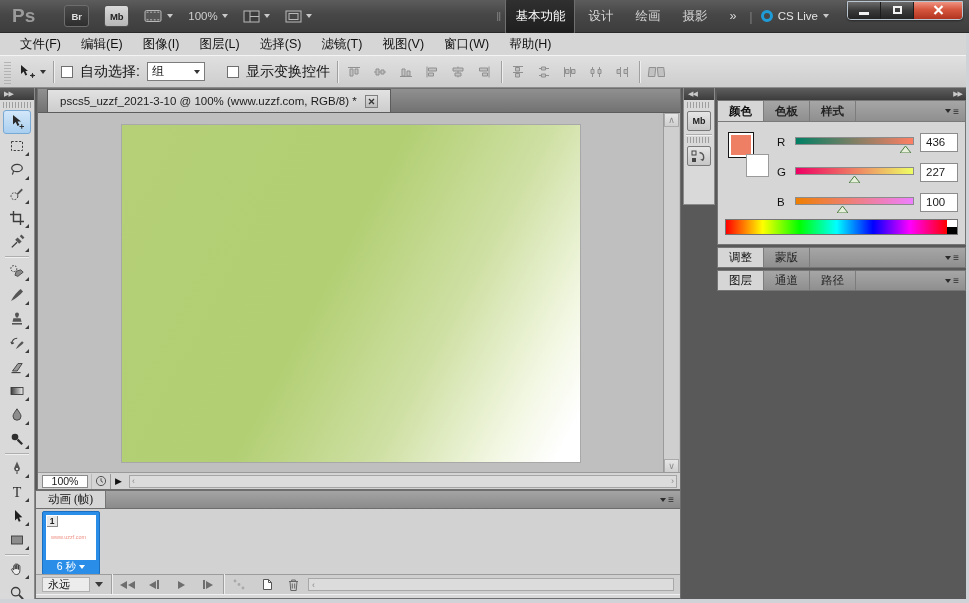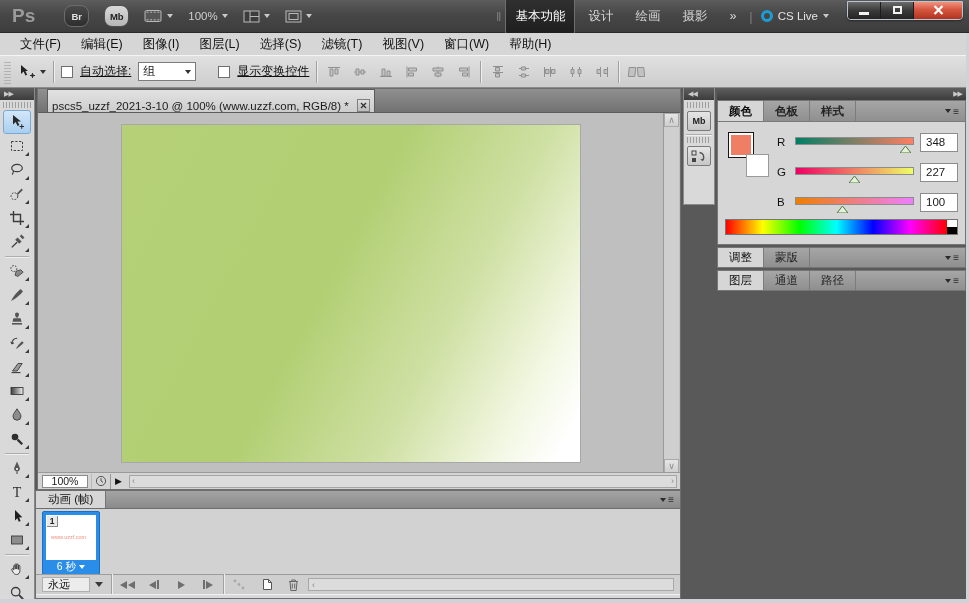--- a/index.html
+++ b/index.html
@@ -6,21 +6,21 @@
   html,body { width:969px; height:603px; overflow:hidden; }
   body { font-family:"Liberation Sans","DejaVu Sans",sans-serif; font-size:12px; color:#1a1a1a; }
   #app { position:relative; width:969px; height:603px; background:#595959; overflow:hidden; }
 
   
   .titlebar { position:absolute; left:0; top:0; width:969px; height:33px;
     background:linear-gradient(#5c5c5c,#474747 45%,#3d3d3d); border-bottom:1px solid #2a2a2a;
     display:flex; align-items:center; padding:0 6px; gap:15px; }
   .ps-logo { font-size:19px; font-weight:bold; color:#9b9b9b; letter-spacing:0; margin:0 14px 0 6px; }
   .tb-btn { height:22px; min-width:25px; display:flex; align-items:center; justify-content:center;
-    border-radius:8px; font-size:9.5px; font-weight:bold; }
+    border-radius:3px; font-size:9.5px; font-weight:bold; }
   .tb-btn.dark { background:linear-gradient(#4a4a4a,#2e2e2e); border:1px solid #6d6d6d; color:#e0e0e0; }
   .tb-btn.light { background:linear-gradient(#dadada,#b6b6b6); border:1px solid #4f4f4f; color:#222; }
   .dd { display:flex; align-items:center; gap:4px; color:#cfcfcf; font-size:11.5px; }
   .caret { width:0; height:0; border-left:3.5px solid transparent; border-right:3.5px solid transparent;
     border-top:4px solid #c9c9c9; }
   .tb-sep { color:#7d7d7d; font-size:13px; }
   .ws-group { margin-left:auto; display:flex; align-items:center; gap:4px; }
   .ws-btn { color:#d8d8d8; font-size:12.5px; padding:9px 9px; }
   .ws-btn.active { background:linear-gradient(#303030,#1e1e1e); border:1px solid #6f6f6f;
     border-radius:3px; color:#fff; }
@@ -41,21 +41,21 @@
   .menu-item { padding:0 10px; font-size:12.5px; color:#111; }
 
   
   .optionsbar { position:absolute; left:0; top:55px; width:969px; height:33px;
     background:linear-gradient(#e0e0e0,#cdcdcd); border-top:1px solid #f4f4f4; border-bottom:1px solid #8c8c8c;
     display:flex; align-items:center; gap:7px; padding:0 4px; }
   .grip-v { width:7px; height:24px; background:repeating-linear-gradient(0deg,#aaa 0 1px,transparent 1px 3px);
     opacity:.8; }
   .vsep { width:1px; height:22px; background:#a0a0a0; box-shadow:1px 0 0 #eee; }
   .checkbox { width:12px; height:12px; background:#fff; border:1px solid #6f6f6f; }
-  .opt-label { font-size:12px; color:#111;text-decoration:underline; }
+  .opt-label { font-size:14px; color:#111; }
   .select-box { width:58px; height:19px; background:#fff; border:1px solid #7c7c7c; display:flex;
     align-items:center; padding:0 4px; gap:4px; }
   .select-box .sel-caret { margin-left:auto; width:0; height:0; border-left:3.5px solid transparent;
     border-right:3.5px solid transparent; border-top:4px solid #333; }
   .opt-icon { width:19px; height:17px; display:flex; align-items:center; justify-content:center; }
 
   
   .toolbox { position:absolute; left:0; top:88px; width:35px; height:515px; background:#d9d9d9;
     border-right:1px solid #8a8a8a; }
   .dock-head { height:12px; background:linear-gradient(#5e5e5e,#3c3c3c); color:#c9c9c9;
@@ -67,21 +67,21 @@
   .tool.sel { background:linear-gradient(#d3e7f9,#a9cfef); border:1px solid #78a8d4; border-radius:3px; }
   .tool.fly::after { content:""; position:absolute; right:2px; bottom:2px; width:0; height:0;
     border-left:4px solid transparent; border-bottom:4px solid #3c3c3c; }
   .tool-sep { height:1px; background:#aeaeae; margin:2px 5px; box-shadow:0 1px 0 #efefef; }
 
   
   .docwin { position:absolute; left:37px; top:88px; width:644px; height:402px; background:#bfbfbf;
     border:1px solid #6e6e6e; }
   .tabstrip { height:24px; background:linear-gradient(#909090,#727272); border-bottom:1px solid #5c5c5c;
     display:flex; align-items:stretch; padding-left:9px; }
-  .doc-tab { display:flex; align-items:flex-end; gap:8px; padding:0 4px;
+  .doc-tab { display:flex; align-items:center; gap:8px; padding:0 12px;
     background:linear-gradient(#e2e2e2,#cdcdcd); border:1px solid #5c5c5c; border-bottom:none; }
   .doc-tab-title { font-size:11.5px; color:#1c1c1c; white-space:nowrap; }
   .tab-close { width:13px; height:13px; background:linear-gradient(#dedede,#bcbcbc); border:1px solid #7e7e7e;
     display:flex; align-items:center; justify-content:center; }
   .canvas-area { position:relative; height:360px; }
   .canvas-img { position:absolute; left:83px; top:11px; width:460px; height:339px;
     border:1px solid #a8a8a8; }
   .green-grad { background:linear-gradient(118deg,#b5d077 0%,#b2cf73 45%,#cfe0a4 68%,#f2f7e2 86%,#ffffff 96%); }
   .vscroll { position:absolute; right:1px; top:0; bottom:0; width:16px; background:#cfcfcf;
     border-left:1px solid #9a9a9a; display:flex; flex-direction:column; justify-content:space-between; }
@@ -97,21 +97,21 @@
   .status-pop { color:#111; font-size:9px; padding:0 4px; }
   .hscroll { flex:1; height:13px; margin:0 3px; background:#dcdcdc; border:1px solid #a5a5a5;
     display:flex; align-items:center; justify-content:space-between; color:#8a8a8a; font-size:9px; padding:0 2px; }
 
   
   .animpanel { position:absolute; left:35px; top:490px; width:646px; height:109px; background:#d2d2d2;
     border:1px solid #6e6e6e; }
   .anim-tabstrip { height:18px; background:linear-gradient(#a4a4a4,#8b8b8b); border-bottom:1px solid #6e6e6e;
     display:flex; align-items:stretch; }
   .anim-tab { background:#d6d6d6; border-right:1px solid #757575; padding:0 12px; display:flex;
-    align-items:center; font-size:11.5px; color:#151515; }
+    align-items:center; font-size:11.5px; color:#151515;font-family:Liberation Serif, serif; }
   .panel-menu { margin-left:auto; align-self:center; margin-right:6px; display:flex; align-items:center; gap:2px;
     color:#2b2b2b; font-size:10px; }
   .panel-menu .caret-d { width:0; height:0; border-left:3px solid transparent; border-right:3px solid transparent;
     border-top:4px solid #2b2b2b; }
   .anim-body { position:relative; height:66px; }
   .frame-cell { position:absolute; left:6px; top:2px; width:58px; height:64px; border-radius:2px;
     display:flex; flex-direction:column; }
   .frame-thumb-wrap { flex:1; padding:3px 3px 0 3px; }
   .frame-thumb { position:relative; width:100%; height:100%; background:#fff; border:1px solid #fff;
     overflow:hidden; }
@@ -647,21 +647,21 @@
             <span class="bg-swatch"></span>
           </div>
           <div class="channels">
             <div class="chan-row">
               <span class="chan-label">R</span>
               <span class="chan-track track-r">
                 <svg class="chan-marker" width="11" height="7" viewBox="0 0 11 7" style="left: calc(93.3% - 5px);">
                     <path d="M5.5 0L11 7H0z" fill="#e6f0da" stroke="#4a7a40"></path>
                   </svg>
               </span>
-              <span class="chan-value">348</span>
+              <span class="chan-value">436</span>
             </div>
             <div class="chan-row">
               <span class="chan-label">G</span>
               <span class="chan-track track-g">
                 <svg class="chan-marker" width="11" height="7" viewBox="0 0 11 7" style="left: calc(49.8% - 5px);">
                     <path d="M5.5 0L11 7H0z" fill="#e6f0da" stroke="#4a7a40"></path>
                   </svg>
               </span>
               <span class="chan-value">227</span>
             </div>

